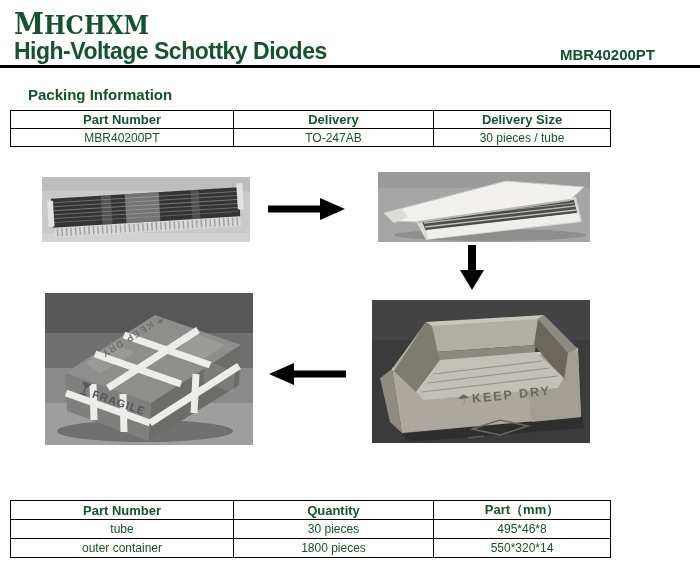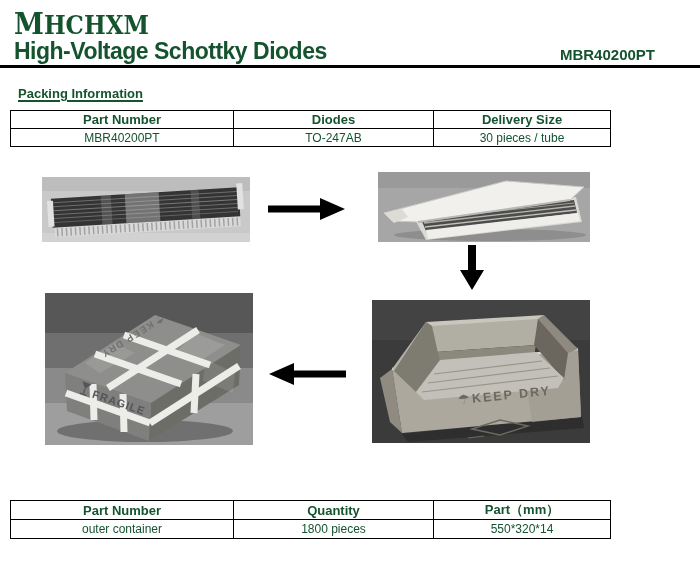--- a/index.html
+++ b/index.html
@@ -15,22 +15,22 @@
     left:14px; top:6px; font-family:"DejaVu Serif", serif;
     font-weight:bold; font-size:23px; letter-spacing:0px;
     transform: scaleY(1.12); transform-origin: left top;
   }
   #logo::first-letter { font-size:27px; }
   #doc-title { left:14px; top:38px; font-size:23px; font-weight:bold; letter-spacing:-0.5px;text-align:center; }
   #doc-part  { right:45px; top:46px; font-size:15px; font-weight:bold; }
   #header-rule { left:0; top:65px; width:700px; height:3px; background:#000; }
 
   #section-heading {
-    left:18px; top:86px; font-size:13px; font-weight:bold;
-    text-decoration: underline; text-decoration-thickness:1.5px; text-underline-offset:2px;
+    left:28px; top:86px; font-size:15px; font-weight:bold;
+    text-decoration-thickness:1.5px; text-underline-offset:2px;
   }
 
   
   table { border-collapse:collapse; table-layout:fixed; width:600px; background:#fff; }
   th,td {
     border:1px solid #000; text-align:center; vertical-align:middle;
     font-size:12px; padding:0; overflow:hidden; white-space:nowrap;
   }
   th { font-size:13px; font-weight:bold; }
   #packing-table { left:10px; top:110px; }
@@ -65,21 +65,21 @@
 
   <table id="packing-table" class="abs">
     <colgroup>
         <col style="width:223px">
         <col style="width:200px">
         <col style="width:177px">
       </colgroup>
     <tbody>
         <tr>
       <th>Part Number</th>
-      <th>Diodes</th>
+      <th>Delivery</th>
       <th>Delivery Size</th>
     </tr>
     <tr>
       <td>MBR40200PT</td>
       <td>TO-247AB</td>
       <td>30 pieces / tube</td>
     </tr>
   </tbody>
     </table>
 
@@ -215,20 +215,25 @@
         <col style="width:200px">
         <col style="width:177px">
       </colgroup>
     <tbody>
         <tr>
       <th>Part Number</th>
       <th>Quantity</th>
       <th>Part（mm）</th>
     </tr>
     <tr>
+      <td>tube</td>
+      <td>30 pieces</td>
+      <td>495*46*8</td>
+    </tr>
+    <tr>
       <td>outer container</td>
       <td>1800 pieces</td>
       <td>550*320*14</td>
     </tr>
   </tbody>
     </table>
 
 </div>
 
 </body></html>

